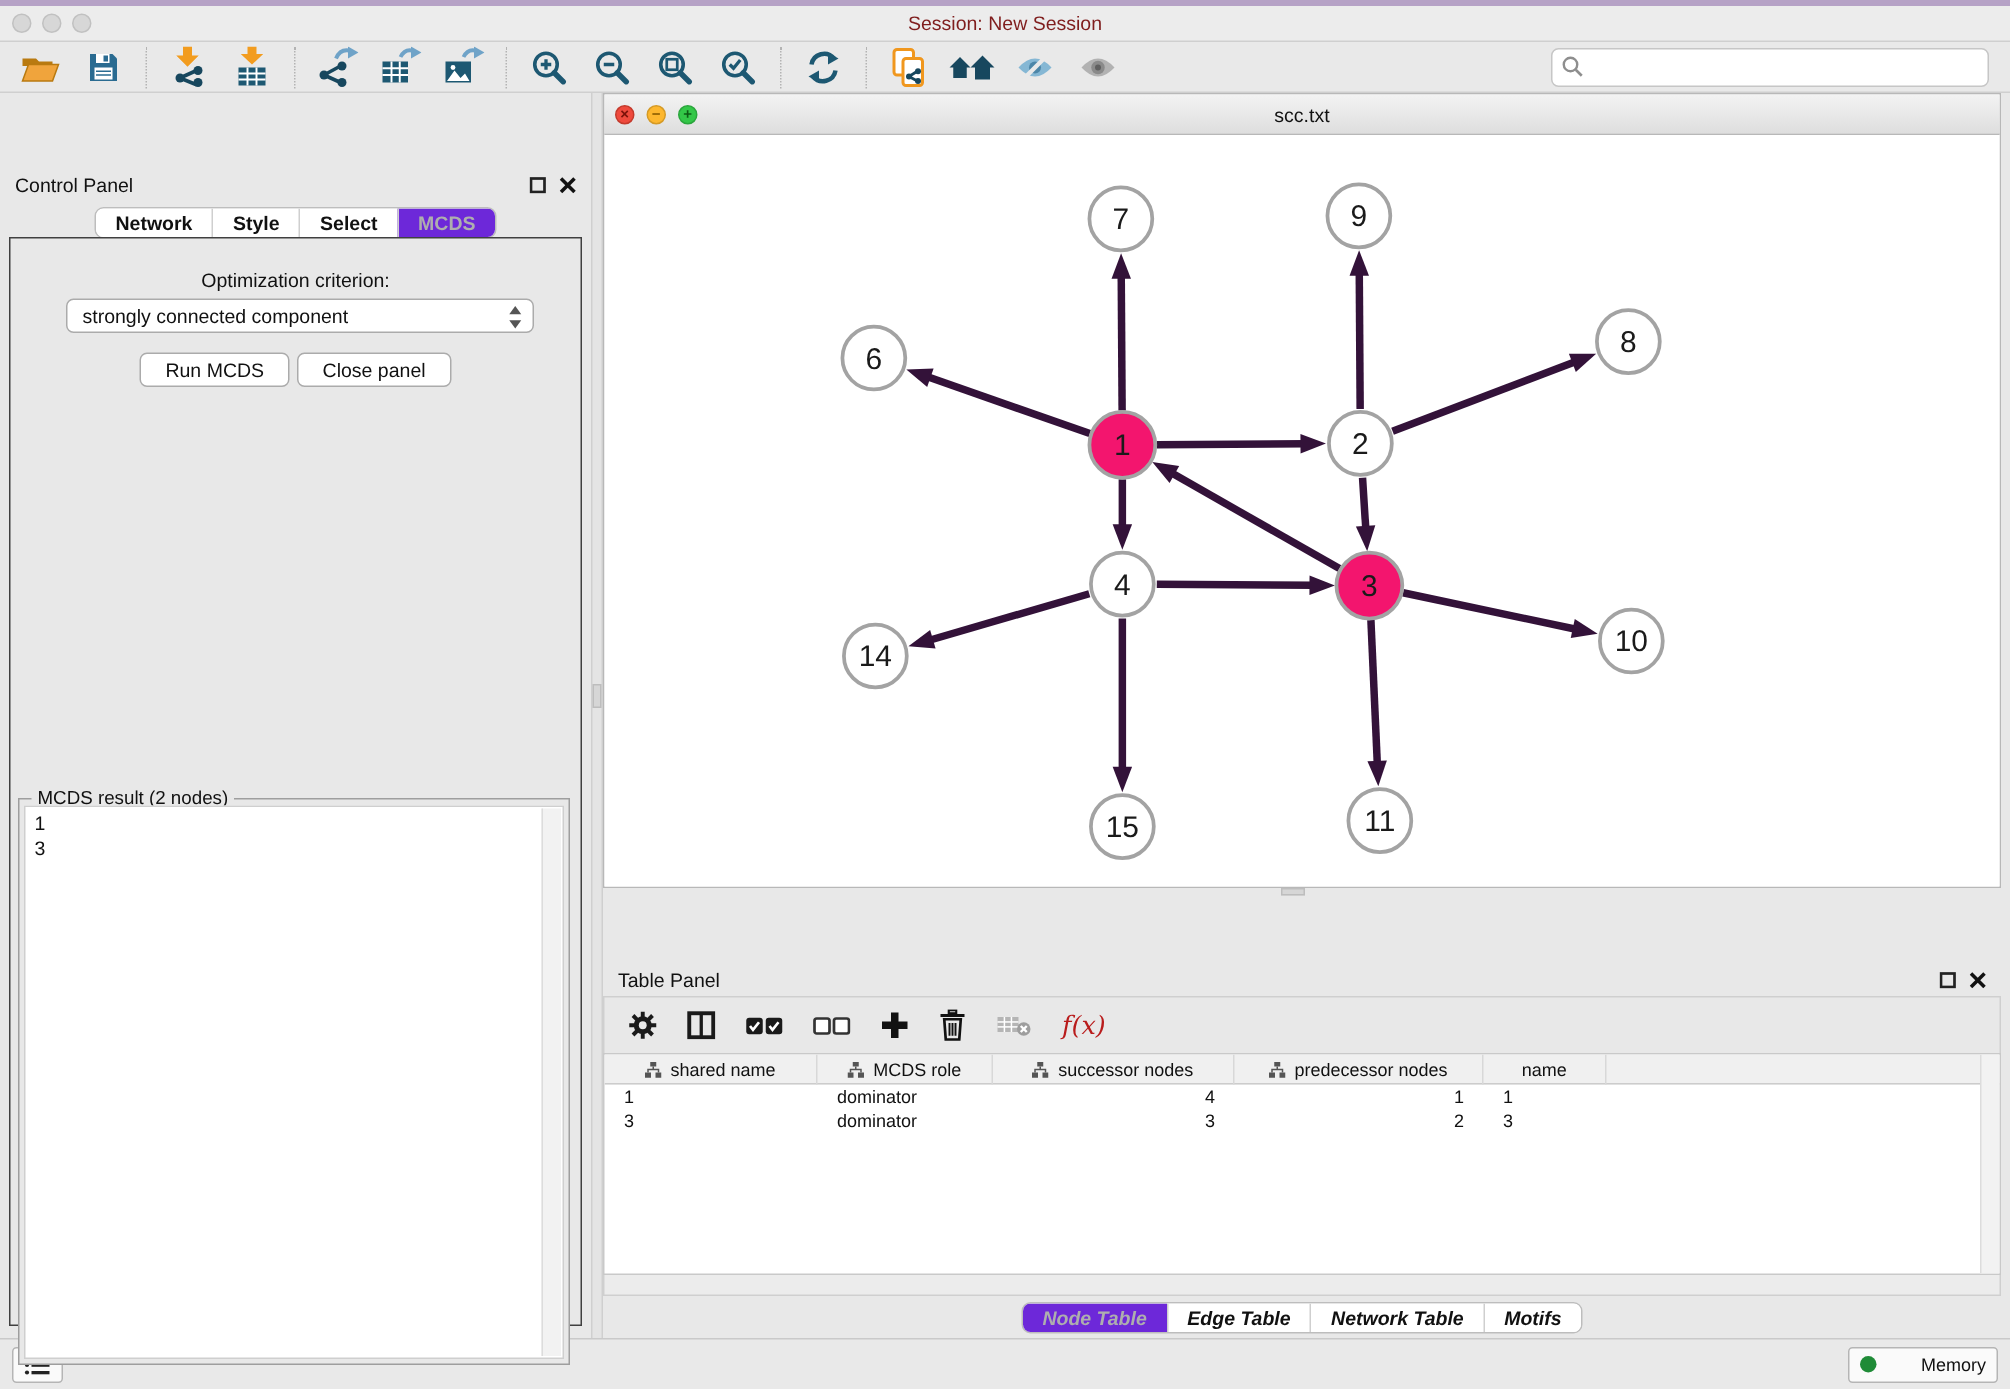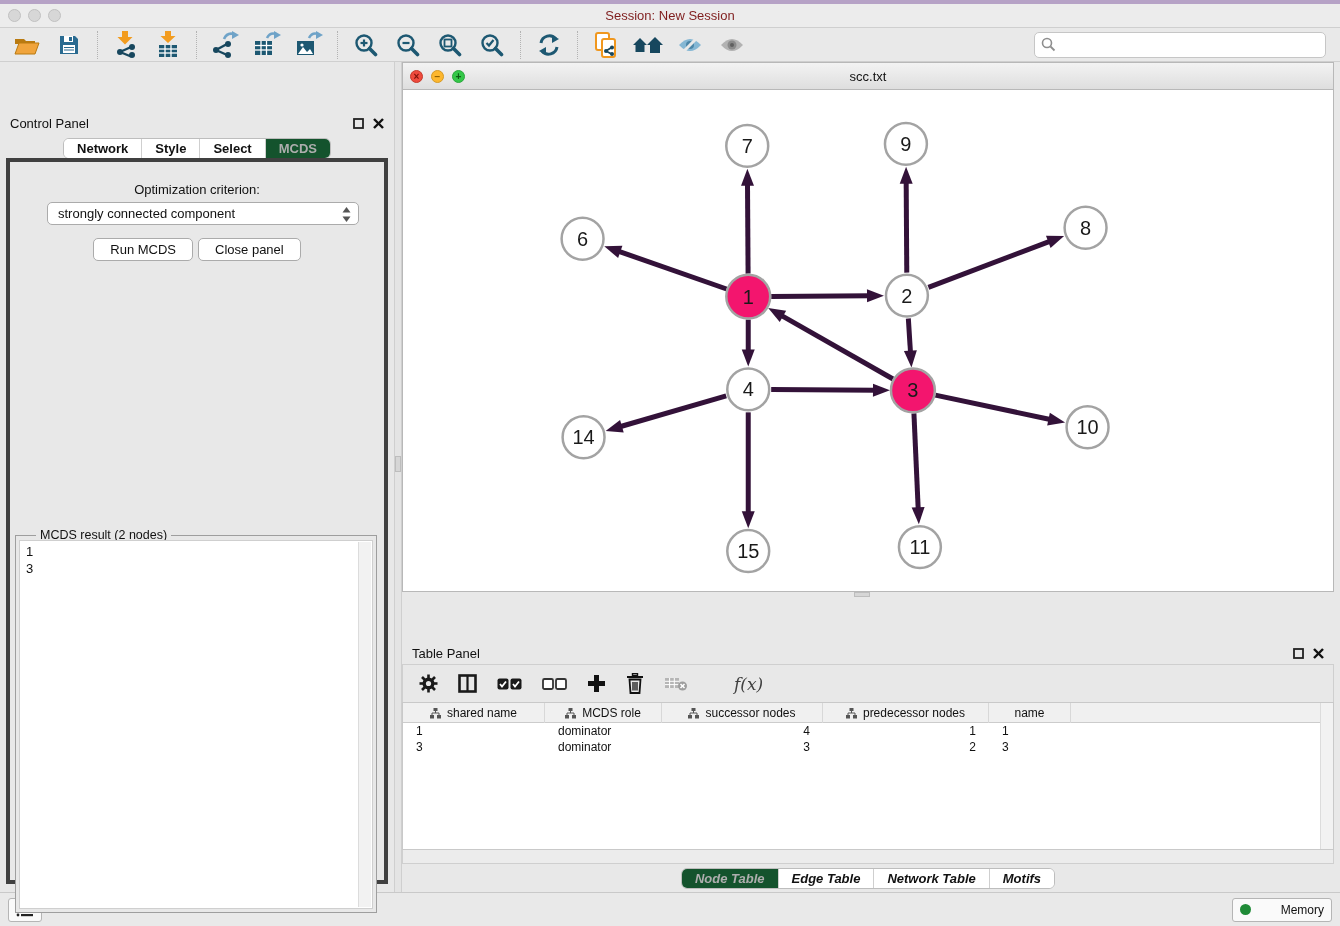--- a/index.html
+++ b/index.html
@@ -26,30 +26,30 @@
   .main { flex:1; display:flex; min-height:0; }
 
   
   .cpanel { width:394px; display:flex; flex-direction:column; background:#e8e8e8; padding-top:6px; }
   .phead { height:22px; display:flex; align-items:center; padding:0 10px;margin-top:44px; }
   .phead .ptitle { font-size:13px; color:#111; }
   .phead .picons { margin-left:auto; display:flex; gap:9px; align-items:center; }
   .seg { display:inline-flex; border:1px solid #bdbdbd; border-radius:6px; overflow:hidden; background:#fff; }
   .seg .tab { padding:2px 13px; font-size:13px; font-weight:600; color:#111; background:#fff; border-left:1px solid #cfcfcf; white-space:nowrap; }
   .seg .tab:first-child { border-left:none; }
-  .seg .tab.active { background:#14532d; color:#aeaeae; }
+  .seg .tab.active { background:#6d28d9; color:#aeaeae; }
   .cp-tabsrow { display:flex; justify-content:center; margin:2px 0 0 0; height:24px; align-items:center; }
-  .cp-body { flex:1; margin:-2px 6px 8px 6px; border:4px solid #404040; background:#e8e8e8; position:relative; }
+  .cp-body { flex:1; margin:-2px 6px 8px 6px; border:1px solid #404040; background:#e8e8e8; position:relative; }
   .opt-label { position:absolute; top:20px; left:0; right:0; text-align:center; font-size:13px; color:#111; }
   .dropdown { position:absolute; top:40px; left:37px; width:312px; height:23px; background:#fff; border:1px solid #ababab; border-radius:5px; display:flex; align-items:center; padding:0 22px 0 10px; font-size:13px; color:#111; }
   .dropdown .updown { position:absolute; right:6px; top:3px; }
   .btnrow { position:absolute; top:76px; left:0; right:0; display:flex; justify-content:center; gap:5px; }
   .pbtn { height:23px; padding:0 16px; background:#fff; border:1px solid #ababab; border-radius:5px; font-size:13px; color:#111; display:flex; align-items:center; }
   .result-group { position:absolute; left:5px; right:7px; top:373px; height:378px; border:1px solid #9e9e9e; background:#e8e8e8; }
-  .result-group .legend { position:absolute; top:-8px; left:20px; background:#e8e8e8; padding:0 4px; font-size:12.5px; color:#111; }
+  .result-group .legend { position:absolute; top:-8px; left:8px; background:#e8e8e8; padding:0 4px; font-size:12.5px; color:#111; }
   .result-area { position:absolute; inset:4px 3px 3px 3px; background:#fff; border:1px solid #cfcfcf; }
   .result-lines { position:absolute; inset:2px 16px 2px 6px; font-size:13px; color:#111; line-height:17px; }
   .result-vscroll { position:absolute; top:1px; bottom:1px; right:1px; width:13px; background:#f2f2f2; border-left:1px solid #dcdcdc; }
 
   
   .vdivider { width:8px; background:#e4e4e4; border-left:1px solid #cfcfcf; border-right:1px solid #cfcfcf; position:relative; }
   .vdivider .handle { position:absolute; top:394px; left:0; width:6px; height:16px; background:#d6d6d6; border:1px solid #bdbdbd; }
 
   
   .rightcol { flex:1; display:flex; flex-direction:column; min-width:0; padding-right:6px; }
@@ -66,21 +66,21 @@
   .net-canvas { flex:1; background:#fff; position:relative; }
   .net-canvas svg { position:absolute; inset:0; }
 
   
   .hdivider { height:6px; background:#e8e8e8; position:relative; }
   .hdivider .handle { position:absolute; left:452px; top:0; width:16px; height:5px; background:#d6d6d6; border:1px solid #bdbdbd; }
 
   
   .tpanel { flex:1; display:flex; flex-direction:column; min-height:0; }
   .tp-toolbar { height:38px; background:#e8e8e8; border:1px solid #cfcfcf; border-bottom:none; display:flex; align-items:center; gap:20px; padding:0 16px; }
-  .fx { font-family:"DejaVu Serif", serif; font-style:italic; font-size:17px; color:#404040;margin-left:26px; }
+  .fx { font-family:"DejaVu Serif", serif; font-style:italic; font-size:17px; color:#b91c1c; }
   .tp-table { flex:1; border:1px solid #c9c9c9; background:#fff; position:relative; overflow:hidden; }
   .t-head { display:flex; height:20px; background:#f0f0f0; border-bottom:1px solid #cccccc; }
   .t-hcell { display:flex; align-items:center; justify-content:center; gap:6px; font-size:12px; color:#111; border-right:1px solid #d8d8d8; height:20px; }
   .t-row { display:flex; height:16px; }
   .t-cell { font-size:12px; color:#111; padding:0 13px; line-height:16px; white-space:nowrap; overflow:hidden; }
   .t-vscroll { position:absolute; top:0; bottom:0; right:0; width:13px; background:#f2f2f2; border-left:1px solid #dcdcdc; }
   .t-hscroll { height:14px; background:#ececec; border:1px solid #cfcfcf; border-top:none; }
   .tp-tabsrow { height:28px; display:flex; align-items:center; justify-content:center;font-style:italic; }
 
   

